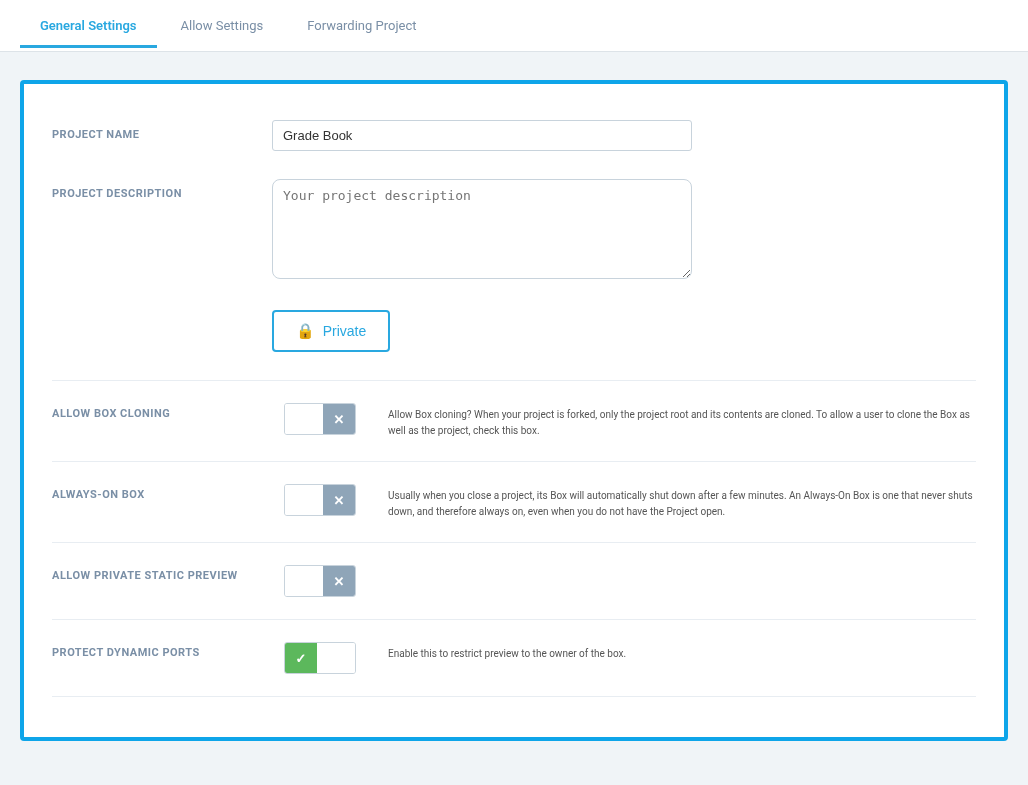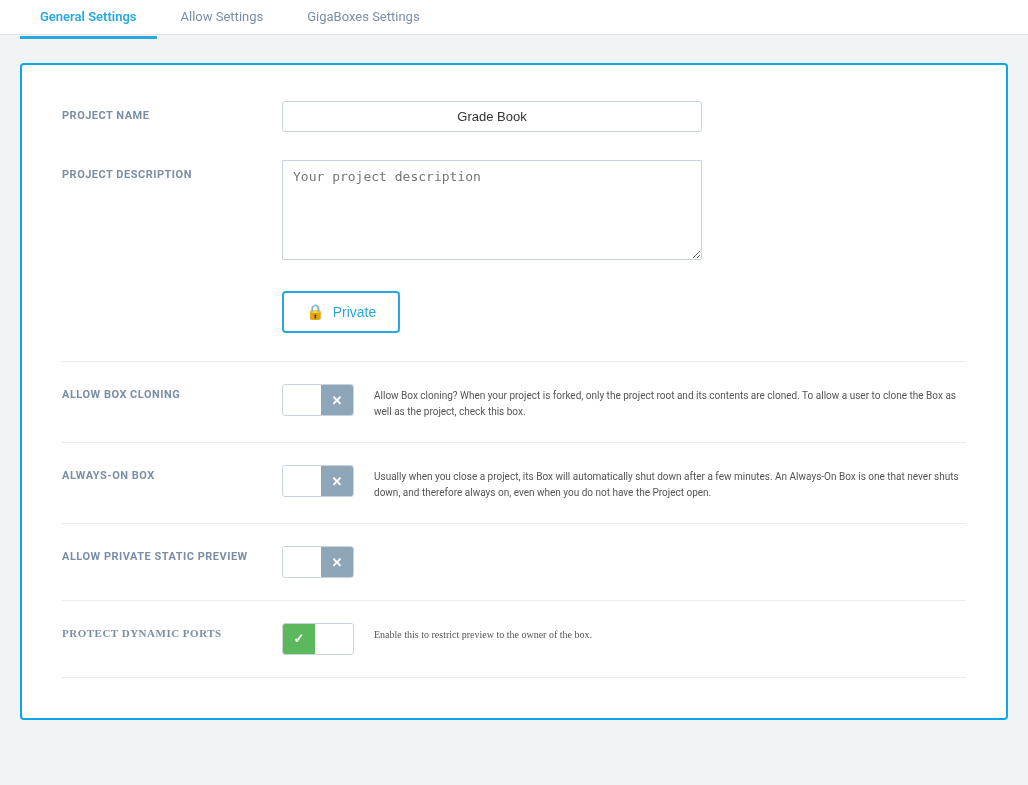--- a/index.html
+++ b/index.html
@@ -10,21 +10,21 @@
       color: #333;
     }
 
     
     .tabs-bar {
       background: #fff;
       border-bottom: 1px solid #dde3e8;
       display: flex;
       align-items: center;
       padding: 0 20px;
-      height: 35px;
+      height: 52px;
     }
     .tab {
       padding: 14px 20px 12px;
       cursor: pointer;
       font-size: 13px;
       color: #7a8fa6;
       border-bottom: 3px solid transparent;
       margin-right: 4px;
       user-select: none;
     }
@@ -34,22 +34,22 @@
       font-weight: 600;
     }
 
     
     .main-content {
       padding: 28px 20px;
     }
     .card {
       background: #fff;
       border-radius: 4px;
-      border: 2px solid #0ea5e9;
-      padding: 36px 40px 40px;
+      border: 4px solid #0ea5e9;
+      padding: 36px 28px 40px;
       max-width: 1000px;
     }
 
     
     .form-row {
       display: flex;
       align-items: flex-start;
       margin-bottom: 28px;
     }
     .form-label {
@@ -67,28 +67,27 @@
     }
     input[type="text"] {
       width: 100%;
       max-width: 420px;
       border: 1px solid #c8d3dc;
       border-radius: 3px;
       padding: 7px 10px;
       font-size: 13px;
       color: #333;
       outline: none;
-      text-align: center;
     }
     textarea {
       width: 100%;
       max-width: 420px;
       height: 100px;
       border: 1px solid #c8d3dc;
-      border-radius: 1px;
+      border-radius: 8px;
       padding: 8px 10px;
       font-size: 13px;
       color: #aaa;
       resize: vertical;
       outline: none;
     }
 
     
     .private-btn {
       display: inline-flex;
@@ -108,26 +107,25 @@
       color: #a0b0bf;
     }
 
     
     .toggle-section {
       border-top: 1px solid #e8edf2;
       padding: 22px 0;
     }
     .toggle-section:last-child {
       border-bottom: 1px solid #e8edf2;
-      font-family: Liberation Serif, serif;
     }
     .toggle-row {
       display: flex;
       align-items: flex-start;
-      gap: 0;
+      gap: 12px;
     }
     .toggle-label {
       width: 220px;
       min-width: 220px;
       font-size: 11px;
       font-weight: 700;
       color: #7a8fa6;
       letter-spacing: 0.5px;
       text-transform: uppercase;
       padding-top: 4px;
@@ -200,21 +198,21 @@
       color: #29a8e0;
       text-decoration: none;
     }
   </style>
 </head>
 <body>
 
 <div class="tabs-bar">
   <div class="tab active">General Settings</div>
   <div class="tab">Allow Settings</div>
-  <div class="tab">GigaBoxes Settings</div>
+  <div class="tab">Forwarding Project</div>
 </div>
 
 <div class="main-content">
   <div class="card">
 
     <div class="form-row">
       <div class="form-label">PROJECT NAME</div>
       <div class="form-control-wrap">
         <input type="text" value="Grade Book" style="">
       </div>

